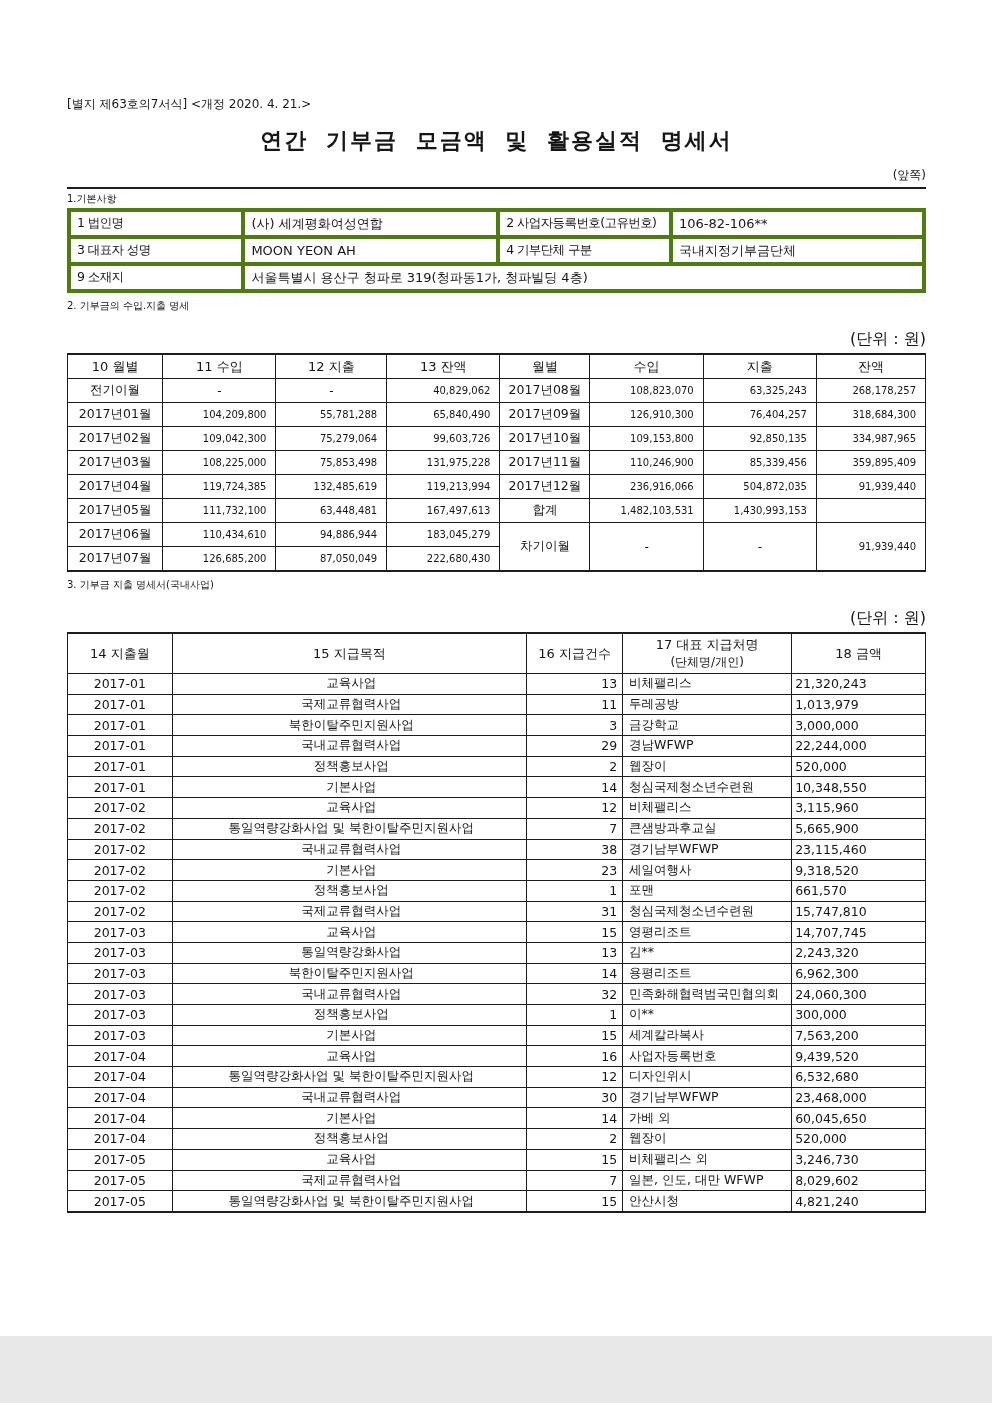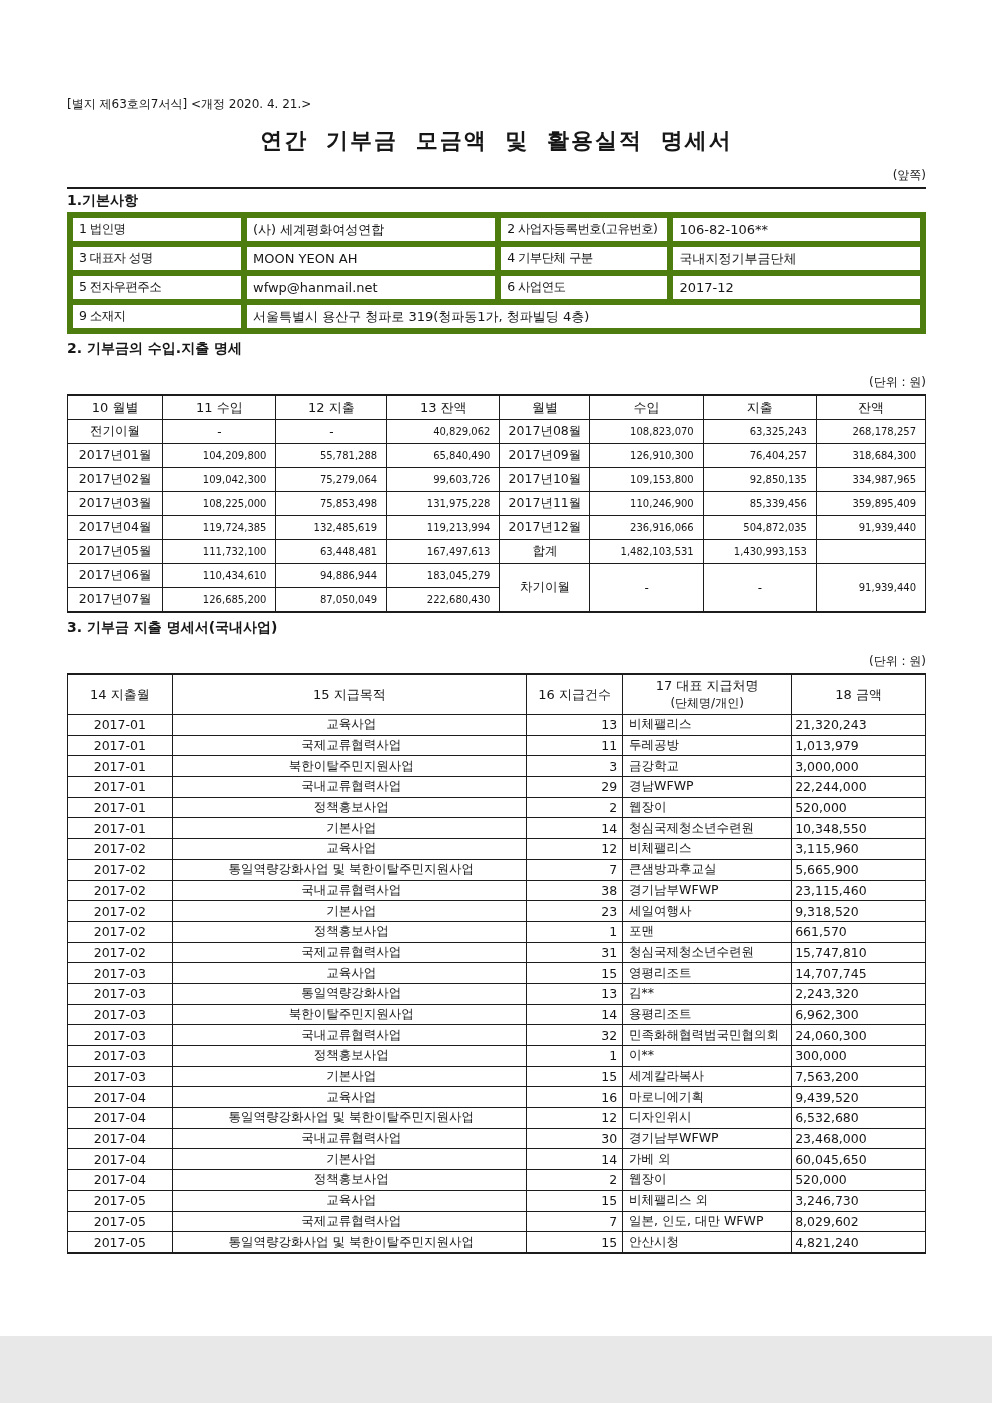--- a/index.html
+++ b/index.html
@@ -9,30 +9,30 @@
     font-family:"DejaVu Sans","Liberation Sans",sans-serif;
     color:#161616;
   }
   .content { position:absolute; left:67px; top:0; width:859px; }
 
   .form-ref { margin-top:96px; font-size:12px; letter-spacing:0; }
   .doc-title { margin-top:13px; text-align:center; font-size:22px; font-weight:bold; letter-spacing:2px; word-spacing:8px; }
   .page-side { margin-top:11px; text-align:right; font-size:12px; }
   .top-rule { border:none; border-top:2px solid #1c1c1c; margin:3px 0 0 0; }
 
-  .sec-heading { font-size:14px; font-weight:bold; margin:3px 0 2px 0; }
+  .sec-heading { font-size:10px; font-weight:normal; margin:3px 0 2px 0; }
   .sec-heading.mt { margin-top:6px; }
-  .unit-label { text-align:right; font-size:12px; margin:16px 0 3px 0; }
+  .unit-label { text-align:right; font-size:16px; margin:16px 0 3px 0; }
 
   table { width:100%; border-collapse:collapse; table-layout:fixed; }
   th, td { overflow:hidden; vertical-align:middle; }
 
   
   .t1 { border:1px solid #1c1c1c; border-bottom:2px solid #1c1c1c; }
-  .t1 td { border:6px solid #4d7c0f; height:19px; padding:2px 6px; font-size:13px; }
+  .t1 td { border:4px solid #4d7c0f; height:19px; padding:2px 6px; font-size:13px; }
   .t1 td.lbl { font-size:12.5px; letter-spacing:-0.6px; white-space:nowrap; }
   .t1 td.val { font-size:13px; white-space:nowrap; }
 
   
   .t2 { border:1px solid #1c1c1c; border-top:2px solid #1c1c1c; border-bottom:2px solid #1c1c1c; }
   .t2 th, .t2 td { border:1px solid #1c1c1c; height:19px; padding:2px 4px; }
   .t2 th { font-size:13px; font-weight:normal; text-align:center; }
   .c-month { text-align:center; font-size:12.5px; white-space:nowrap; }
   .c-num   { text-align:right;  font-size:10px;  padding-right:9px !important; white-space:nowrap; }
   .c-dash  { text-align:center; font-size:12px; }
@@ -73,26 +73,20 @@
           <td class="lbl">1 법인명</td>
           <td class="val">(사) 세계평화여성연합</td>
           <td class="lbl">2 사업자등록번호(고유번호)</td>
           <td class="val">106-82-106**</td>
         </tr>
         <tr>
           <td class="lbl">3 대표자 성명</td>
           <td class="val">MOON YEON AH</td>
           <td class="lbl">4 기부단체 구분</td>
           <td class="val">국내지정기부금단체</td>
-        </tr>
-        <tr>
-          <td class="lbl">5 전자우편주소</td>
-          <td class="val">wfwp@hanmail.net</td>
-          <td class="lbl">6 사업연도</td>
-          <td class="val">2017-12</td>
         </tr>
         <tr>
           <td class="lbl">9 소재지</td>
           <td class="val" colspan="3">서울특별시 용산구 청파로 319(청파동1가, 청파빌딩 4층)</td>
         </tr>
       </tbody>
     </table>
 
     <div class="sec-heading mt">2. 기부금의 수입.지출 명세</div>
     <div class="unit-label">(단위 : 원)</div>
@@ -345,21 +339,21 @@
             <td class="c3-month">2017-03</td>
             <td class="c3-purpose">기본사업</td>
             <td class="c3-count">15</td>
             <td class="c3-payee">세계칼라복사</td>
             <td class="c3-amount">7,563,200</td>
           </tr>
           <tr>
             <td class="c3-month">2017-04</td>
             <td class="c3-purpose">교육사업</td>
             <td class="c3-count">16</td>
-            <td class="c3-payee">마로니에기획</td>
+            <td class="c3-payee">사업자등록번호</td>
             <td class="c3-amount">9,439,520</td>
           </tr>
           <tr>
             <td class="c3-month">2017-04</td>
             <td class="c3-purpose">통일역량강화사업 및 북한이탈주민지원사업</td>
             <td class="c3-count">12</td>
             <td class="c3-payee">디자인위시</td>
             <td class="c3-amount">6,532,680</td>
           </tr>
           <tr>

